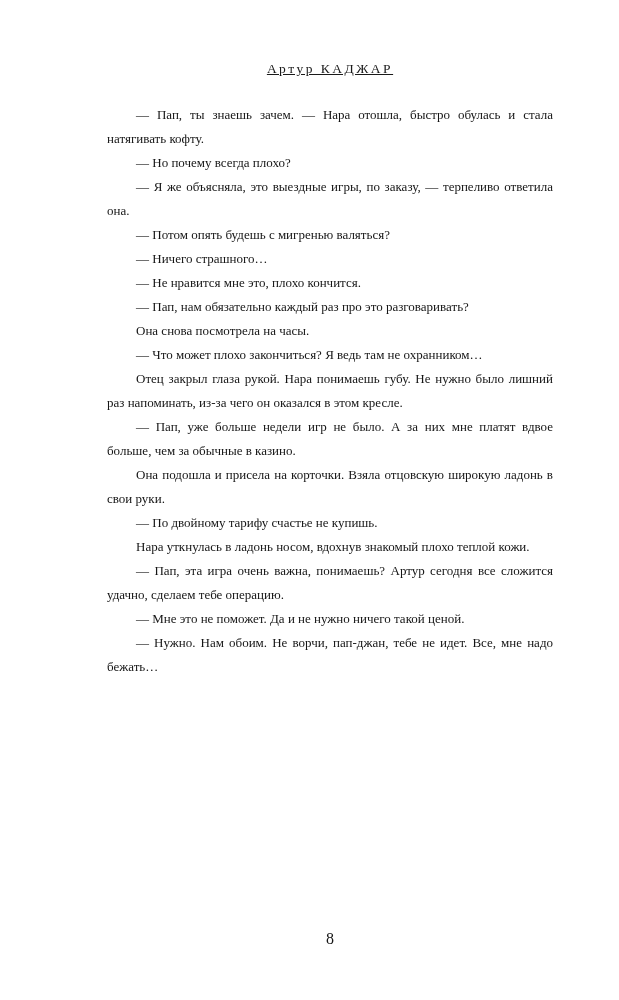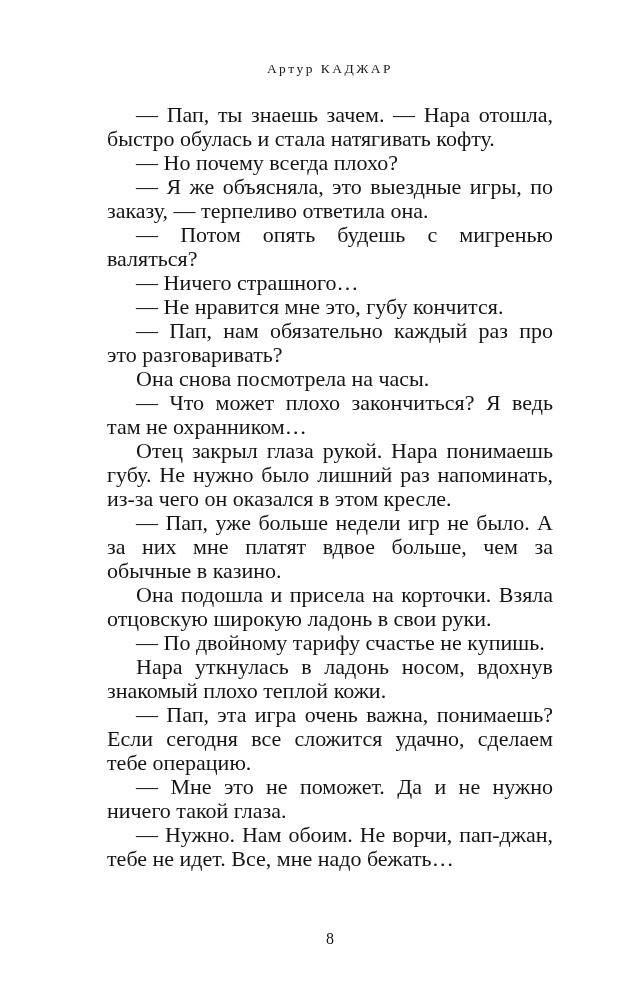--- a/index.html
+++ b/index.html
@@ -19,27 +19,28 @@
   .running-header {
     position: absolute;
     top: 61px;
     left: 107px;
     right: 66px;
     text-align: center;
     font-size: 13.5px;
     letter-spacing: 2.5px;
     color: #1a1a1a;
     white-space: nowrap;
+    text-decoration: underline;
   }
   .content {
     position: absolute;
     top: 103px;
     left: 107px;
     right: 66px;
-    font-size: 22px;
+    font-size: 13px;
     line-height: 24px;
     text-align: justify;
     hyphens: auto;
     -webkit-hyphens: auto;
   }
   .content p {
     margin: 0;
     padding: 0;
     text-indent: 29px;
   }
@@ -59,29 +60,29 @@
 <div class="page">
 
   <div class="running-header">Артур КАДЖАР</div>
 
   <div class="content">
     <p>— Пап, ты знаешь зачем. — Нара отошла, быстро обулась и стала натягивать кофту.</p>
     <p>— Но почему всегда плохо?</p>
     <p>— Я же объясняла, это выездные игры, по заказу, — терпеливо ответила она.</p>
     <p>— Потом опять будешь с мигренью валяться?</p>
     <p>— Ничего страшного…</p>
-    <p>— Не нравится мне это, губу кончится.</p>
+    <p>— Не нравится мне это, плохо кончится.</p>
     <p>— Пап, нам обязательно каждый раз про это разговаривать?</p>
     <p>Она снова посмотрела на часы.</p>
     <p>— Что может плохо закончиться? Я ведь там не охранником…</p>
     <p>Отец закрыл глаза рукой. Нара понимаешь губу. Не нужно было лишний раз напоминать, из-за чего он оказался в этом кресле.</p>
     <p>— Пап, уже больше недели игр не было. А за них мне платят вдвое больше, чем за обычные в казино.</p>
     <p>Она подошла и присела на корточки. Взяла отцовскую широкую ладонь в свои руки.</p>
     <p>— По двойному тарифу счастье не купишь.</p>
     <p>Нара уткнулась в ладонь носом, вдохнув знакомый плохо теплой кожи.</p>
-    <p>— Пап, эта игра очень важна, понимаешь? Если сегодня все сложится удачно, сделаем тебе операцию.</p>
-    <p>— Мне это не поможет. Да и не нужно ничего такой глаза.</p>
+    <p>— Пап, эта игра очень важна, понимаешь? Артур сегодня все сложится удачно, сделаем тебе операцию.</p>
+    <p>— Мне это не поможет. Да и не нужно ничего такой ценой.</p>
     <p>— Нужно. Нам обоим. Не ворчи, пап-джан, тебе не идет. Все, мне надо бежать…</p>
   </div>
 
   <div class="page-number">8</div>
 
 </div>
 
 </body></html>

